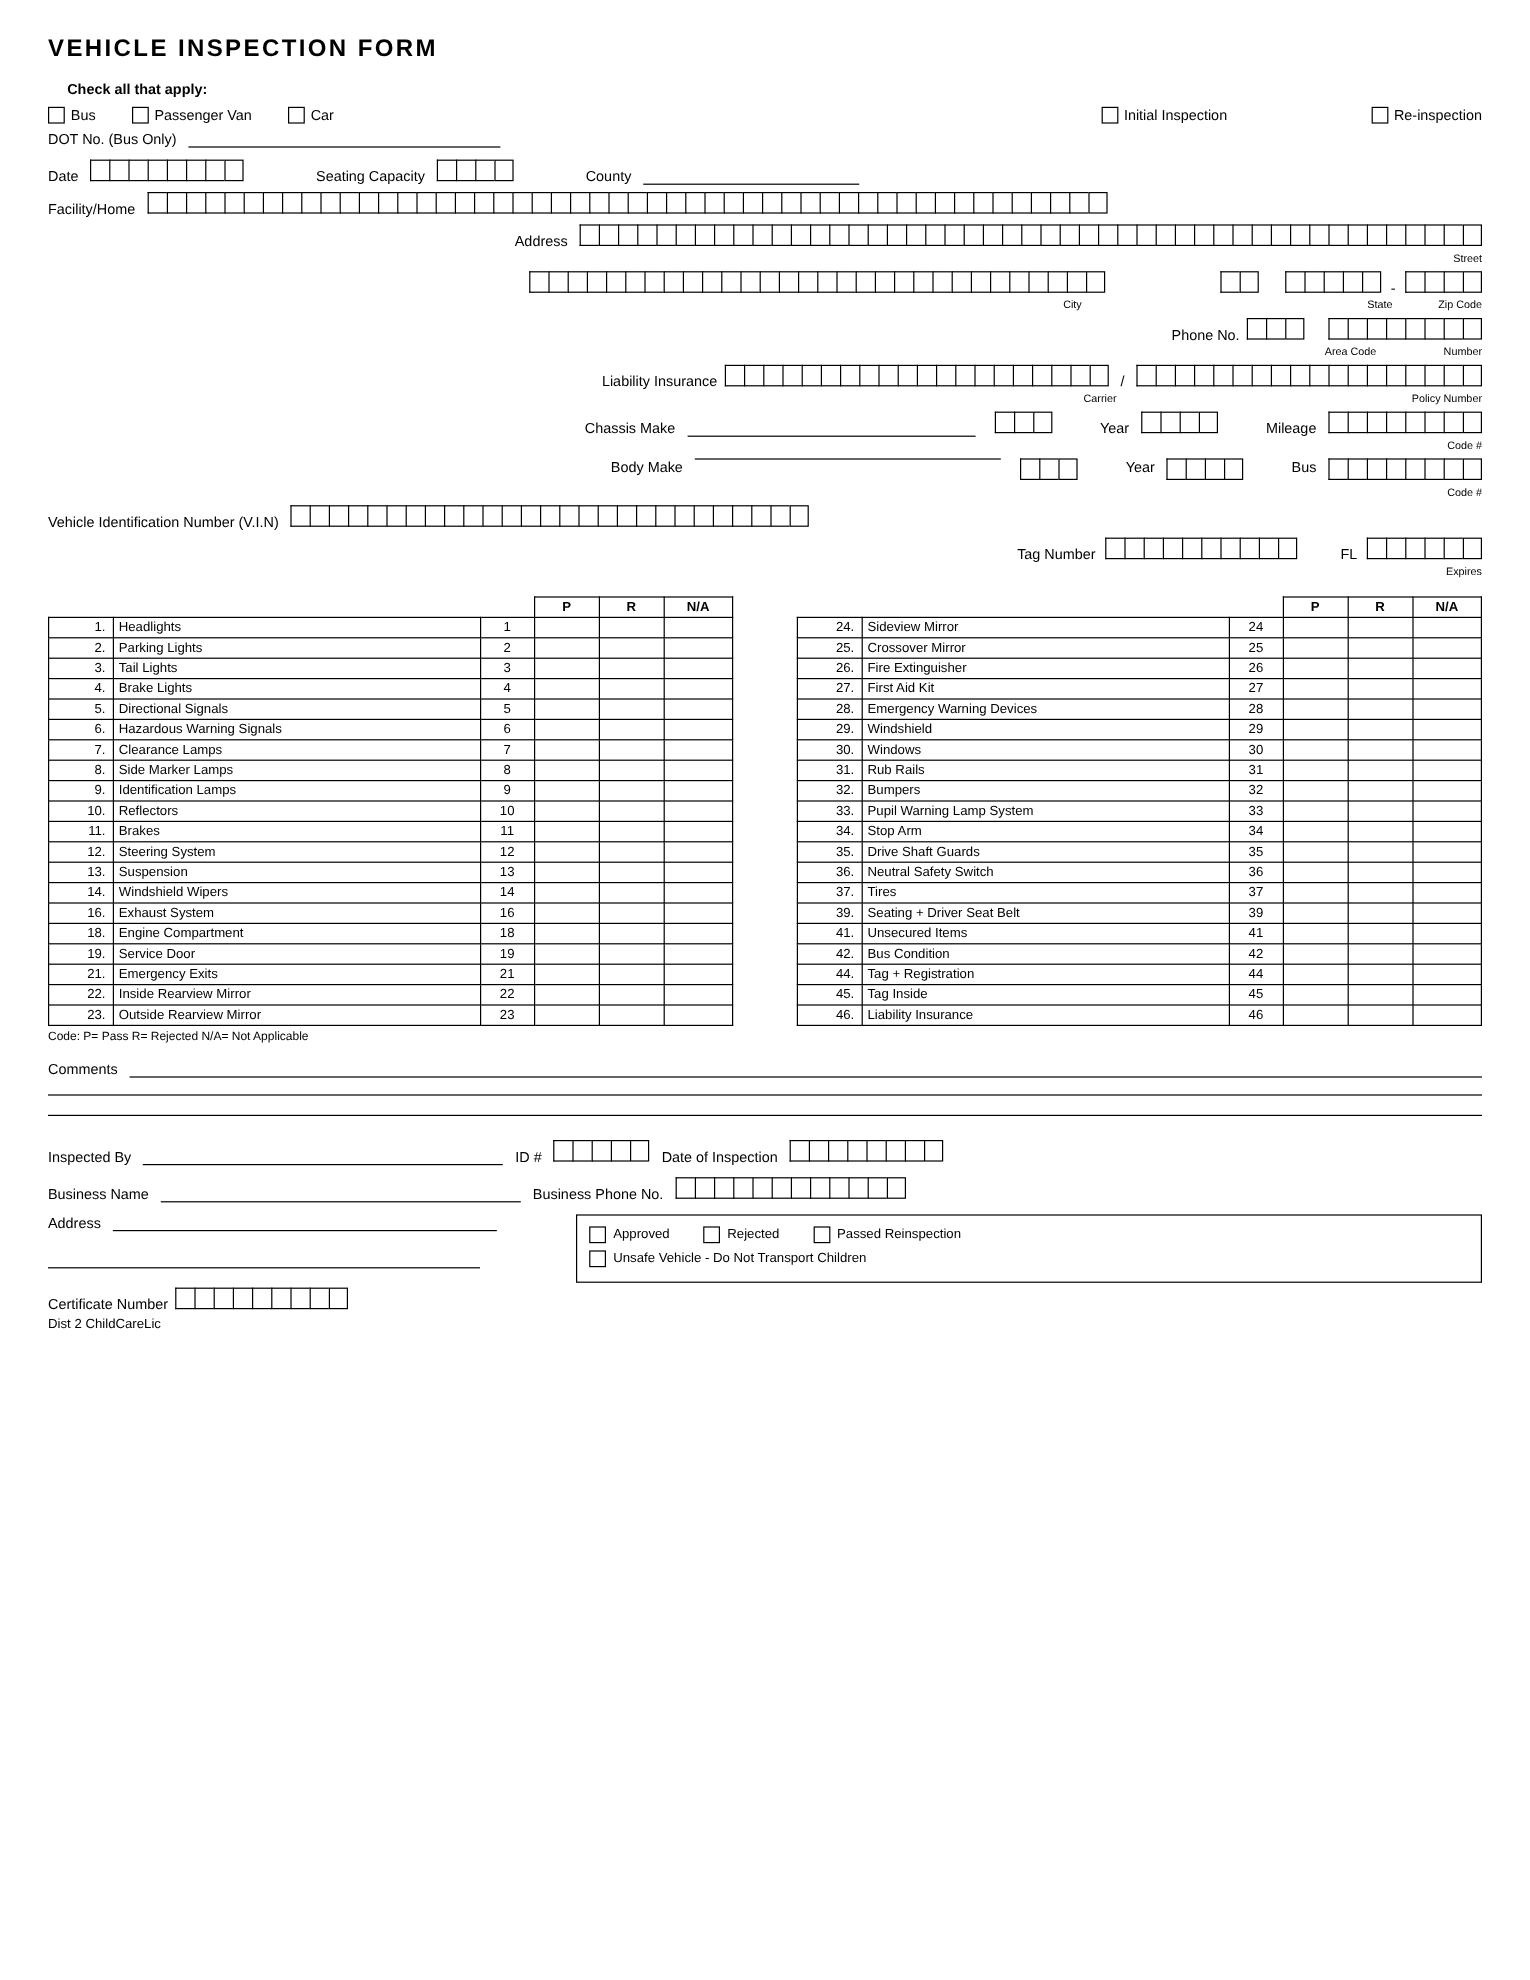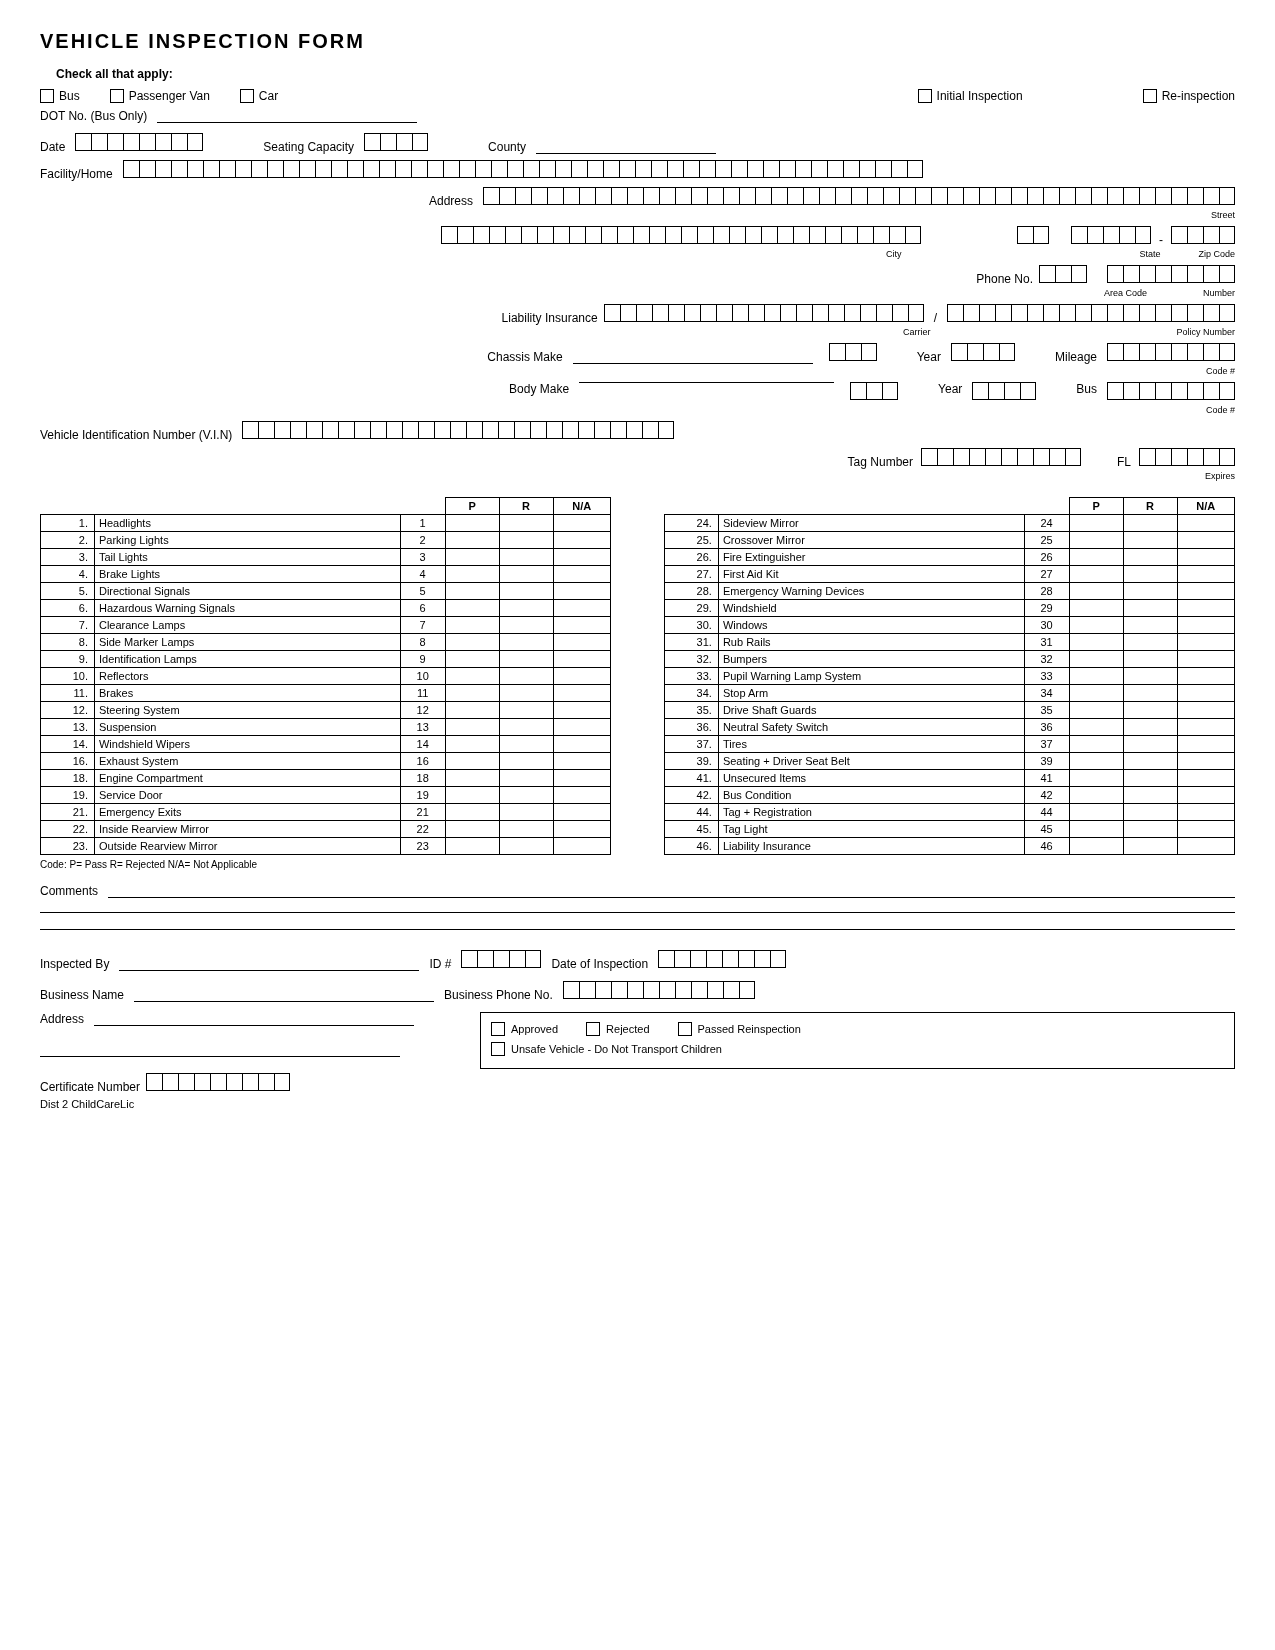--- a/index.html
+++ b/index.html
@@ -898,21 +898,21 @@
       </tr>
       <tr>
         <td class="item-num-col">22.</td>
         <td class="item-name-col">Inside Rearview Mirror</td>
         <td class="seq-col">22</td>
         <td style="width: 30px; min-width: 28px;"></td>
         <td style="width: 30px; min-width: 28px;"></td>
         <td style="width: 30px; min-width: 28px;"></td>
         <td style="border: none; width: 30px;"></td>
         <td class="item-num-col">45.</td>
-        <td class="item-name-col">Tag Light</td>
+        <td class="item-name-col">Tag Inside</td>
         <td class="seq-col">45</td>
         <td style="width: 30px; min-width: 28px;"></td>
         <td style="width: 30px; min-width: 28px;"></td>
         <td style="width: 30px; min-width: 28px;"></td>
       </tr>
       <tr>
         <td class="item-num-col">23.</td>
         <td class="item-name-col">Outside Rearview Mirror</td>
         <td class="seq-col">23</td>
         <td style="width: 30px; min-width: 28px;"></td>

